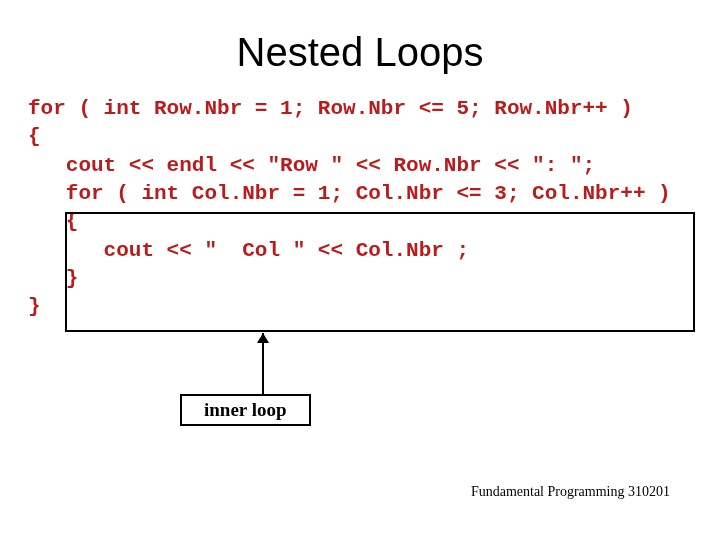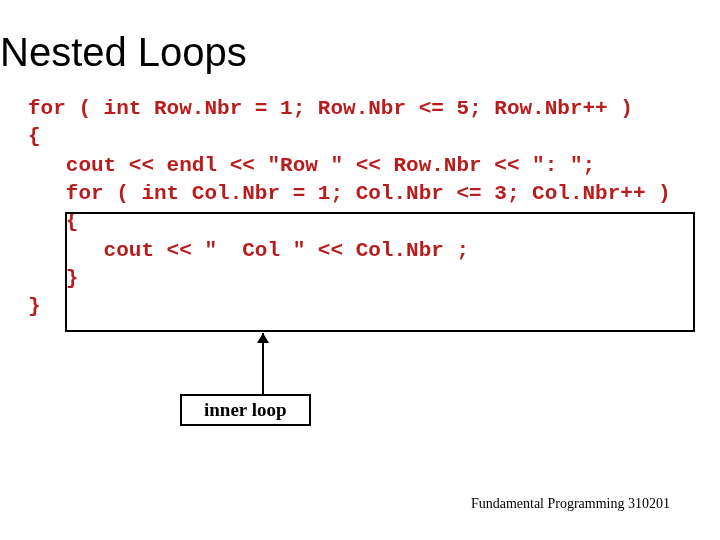--- a/index.html
+++ b/index.html
@@ -13,21 +13,21 @@
     position: relative;
     overflow: hidden;
   }
   .slide {
     width: 720px;
     height: 540px;
     position: relative;
     padding-top: 20px;
   }
   .title {
-    text-align: left;
+    text-align: center;
     font-size: 40px;
     color: #000;
     margin: 10px 0 20px 0;
     font-weight: normal;
   }
   .code-area {
     position: relative;
     margin-left: 28px;
     font-family: "Courier New", monospace;
     font-size: 21px;
@@ -59,21 +59,21 @@
     position: absolute;
     border: 2px solid #000;
     background: #fff;
     padding: 3px 22px;
     font-family: "Comic Sans MS", cursive;
     font-size: 19px;
     font-weight: bold;
   }
   .footer {
     position: absolute;
-    bottom: 28px;
+    bottom: 40px;
     right: 50px;
     font-family: "Comic Sans MS", cursive;
     font-size: 14px;
     color: #000;
   }
 </style>
 </head>
 <body>
 
 <div class="slide">

